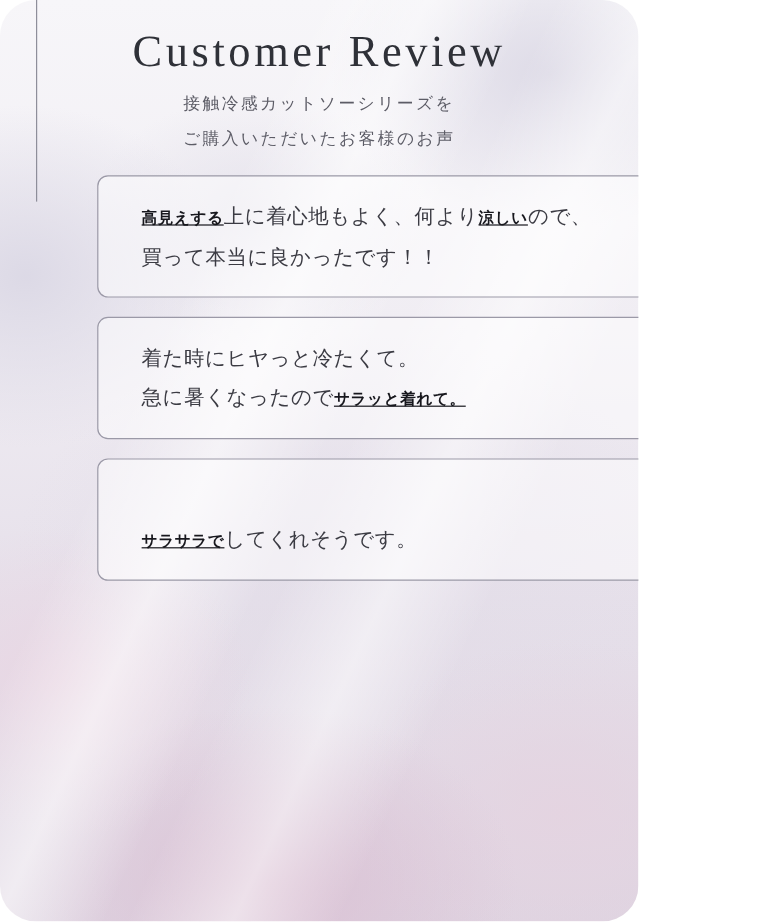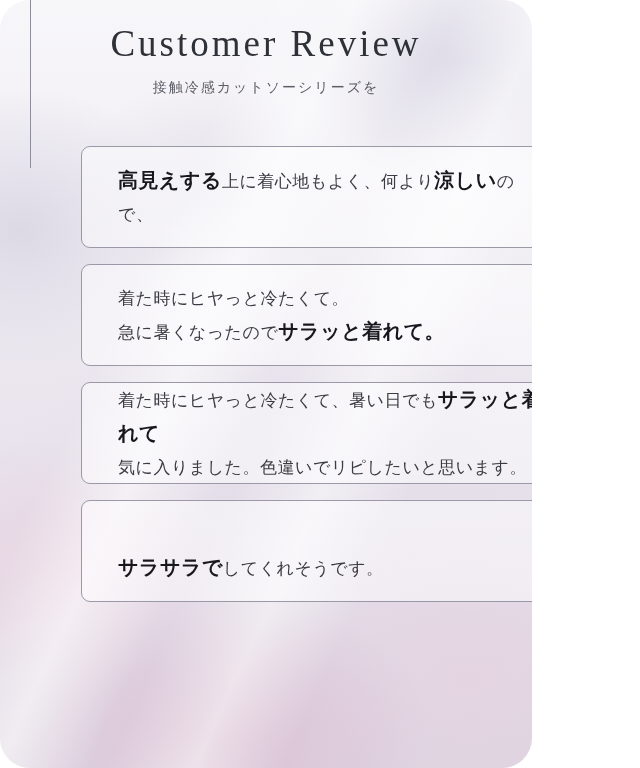--- a/index.html
+++ b/index.html
@@ -72,22 +72,23 @@
   }
   .card-text {
     margin: 0;
     font-size: 17px;
     line-height: 33px;
     letter-spacing: 0.5px;
     color: #3b3b43;
   }
   .card-text .b {
     font-weight: 700;
-    font-size: 20px;
+    font-size: 13px;
     color: #17171d;
+    text-decoration: underline;
   }
 
   .thankyou {
     position: absolute;
     top: 408px;
     left: 585px;
     height: 185px;
     writing-mode: vertical-rl;
     font-family: "DejaVu Serif", serif;
     font-style: italic;
@@ -100,31 +101,29 @@
 </head>
 <body>
 
 <div class="page">
 
   <div class="deco-line left"></div>
 
   <header>
     <h1 class="title">Customer Review</h1>
     <p class="sub">接触冷感カットソーシリーズを</p>
+    <p class="sub">ご購入いただいたお客様のお声</p>
   </header>
 
   <main class="reviews">
       <div class="card">
-        <p class="card-text"><span class="b">高見えする</span><span>上に着心地もよく、何より</span><span class="b">涼しい</span><span>ので、</span><br></p>
+        <p class="card-text"><span class="b">高見えする</span><span>上に着心地もよく、何より</span><span class="b">涼しい</span><span>ので、</span><br><span>買って本当に良かったです！！</span></p>
       </div>
       <div class="card">
         <p class="card-text"><span>着た時にヒヤっと冷たくて。</span><br><span>急に暑くなったので</span><span class="b">サラッと着れて。</span></p>
-      </div>
-      <div class="card">
-        <p class="card-text"><span>着た時にヒヤっと冷たくて、暑い日でも</span><span class="b">サラッと着れて</span><br><span>気に入りました。色違いでリピしたいと思います。</span></p>
       </div>
       <div class="card">
         <p class="card-text"><br><span class="b">サラサラで</span><span>してくれそうです。</span></p>
       </div>
     </main>
 
   <div class="thankyou">thank you</div>
 
   <div class="deco-line right"></div>
 

